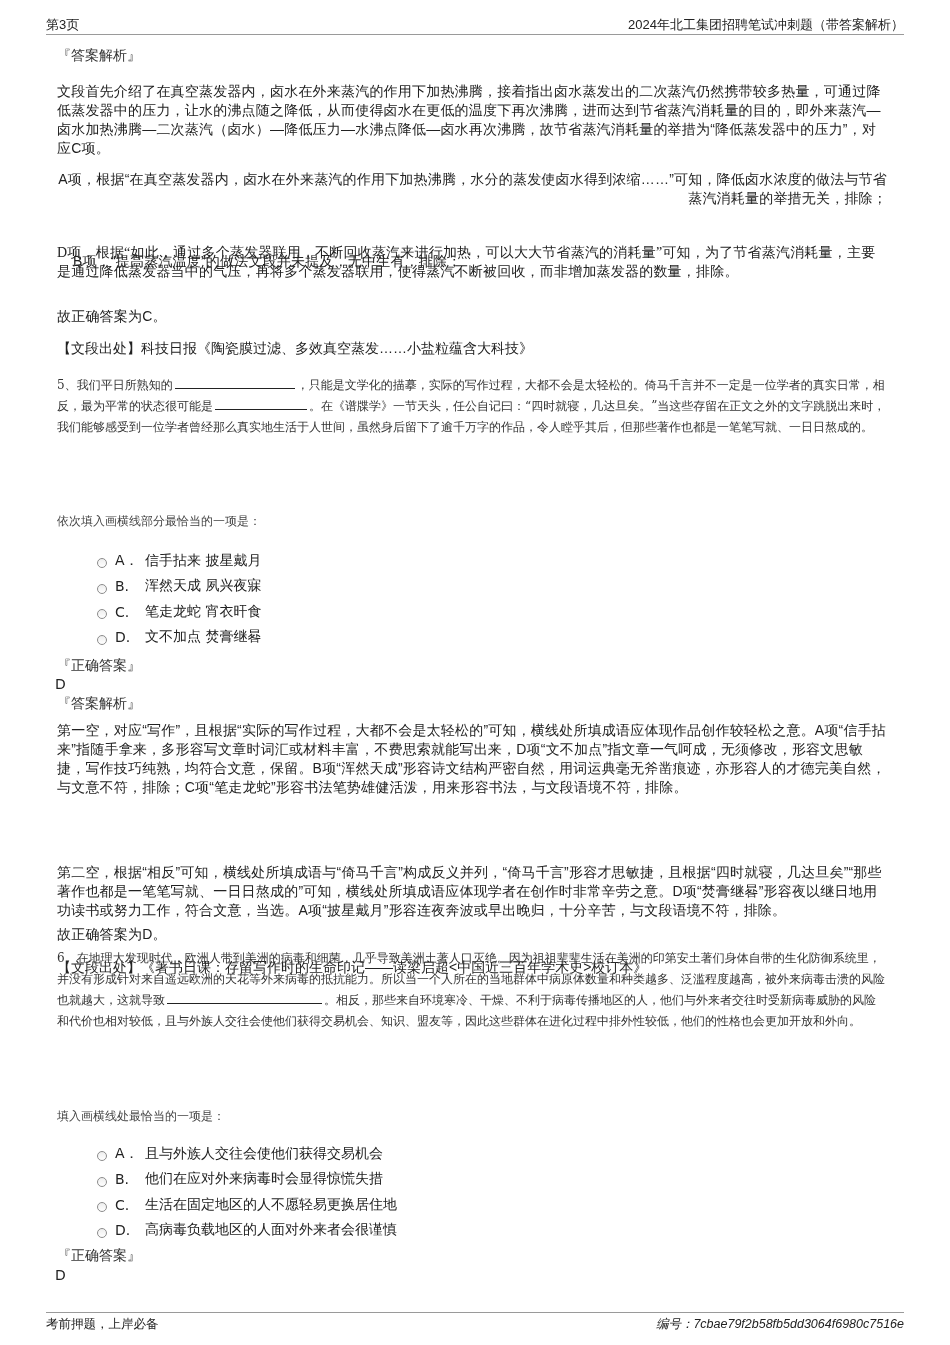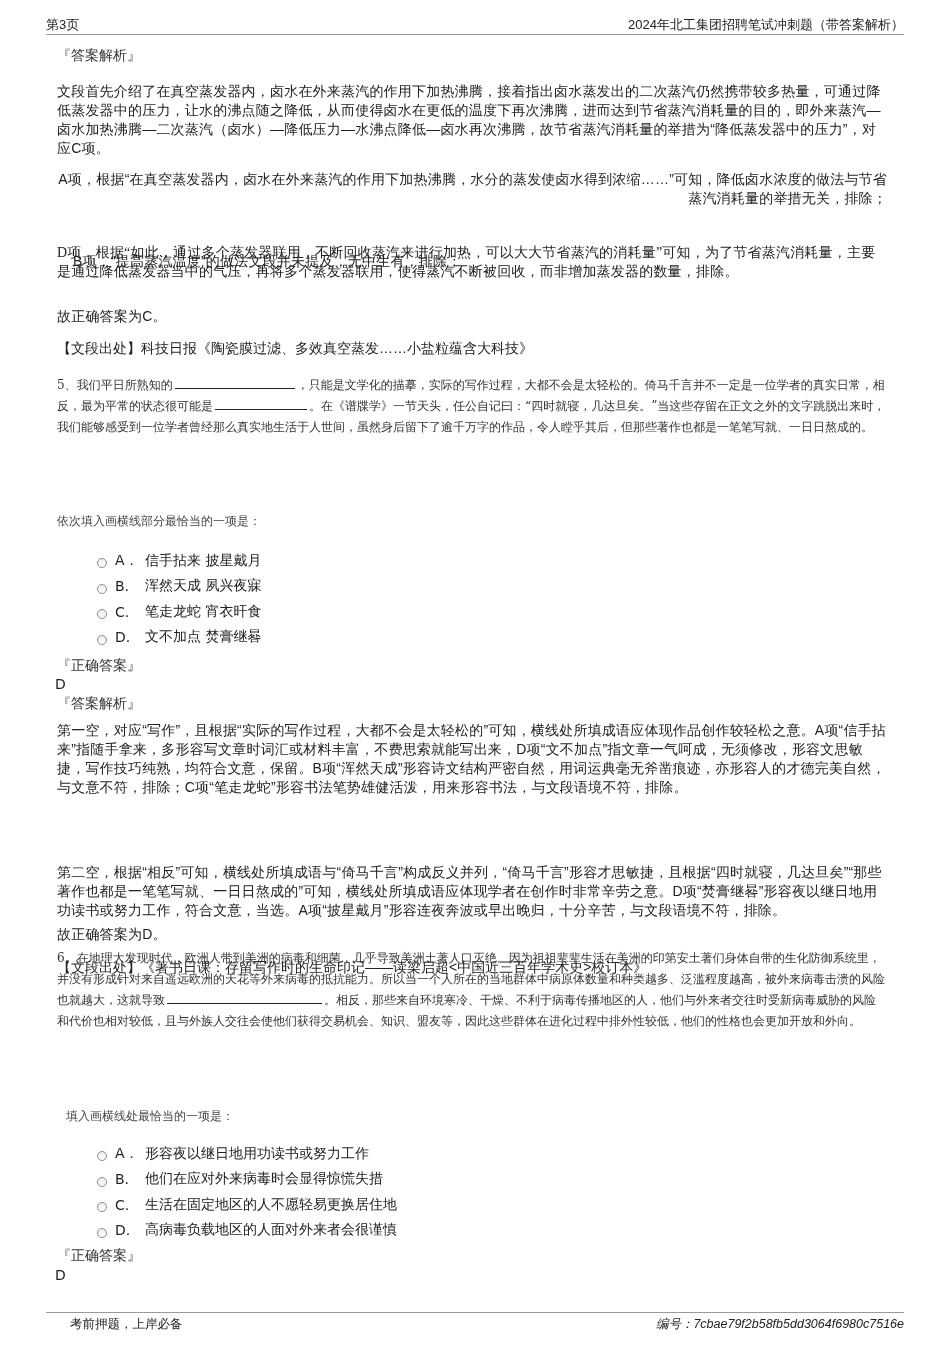--- a/index.html
+++ b/index.html
@@ -13,21 +13,21 @@
     border-bottom: 1px solid #9a9a9a;
     font-family: "Liberation Sans", sans-serif; font-size: 13px; color: #222;
   }
   .header .left { position: absolute; left: 0; top: 4px; }
   .header .right { position: absolute; right: 0; top: 4px; }
   .footer {
     position: absolute; left: 46px; right: 46px; top: 1312px; height: 22px;
     border-top: 1px solid #9a9a9a;
     font-family: "Liberation Sans", sans-serif; font-size: 12.5px; color: #222;
   }
-  .footer .left { position: absolute; left: 0; top: 3px; margin-left: 24px; }
+  .footer .left { position: absolute; left: 0; top: 3px; }
   .footer .right { position: absolute; right: 0; top: 3px; font-style: italic; }
 
   .content { position: absolute; left: 57px; top: 45px; width: 830px; }
   .label { font-size: 14px; color: #333; margin: 0 0 0 0; line-height: 20px; }
   .para {
     font-family: "Liberation Sans", "DejaVu Sans", sans-serif;
     font-size: 14px; line-height: 19px; margin: 0; color: #222;
     letter-spacing: 0.2px;
   }
   .q {
@@ -107,26 +107,26 @@
     <p class="para" style="position:absolute; top:346px; left:0; width:830px;">第一空，对应“写作”，且根据“实际的写作过程，大都不会是太轻松的”可知，横线处所填成语应体现作品创作较轻松之意。A项“信手拈来”指随手拿来，多形容写文章时词汇或材料丰富，不费思索就能写出来，D项“文不加点”指文章一气呵成，无须修改，形容文思敏捷，写作技巧纯熟，均符合文意，保留。B项“浑然天成”形容诗文结构严密自然，用词运典毫无斧凿痕迹，亦形容人的才德完美自然，与文意不符，排除；C项“笔走龙蛇”形容书法笔势雄健活泼，用来形容书法，与文段语境不符，排除。</p>
     <p class="para" style="position:absolute; top:460px; left:0; width:830px;margin-top:28px;">第二空，根据“相反”可知，横线处所填成语与“倚马千言”构成反义并列，“倚马千言”形容才思敏捷，且根据“四时就寝，几达旦矣”“那些著作也都是一笔笔写就、一日日熬成的”可知，横线处所填成语应体现学者在创作时非常辛劳之意。D项“焚膏继晷”形容夜以继日地用功读书或努力工作，符合文意，当选。A项“披星戴月”形容连夜奔波或早出晚归，十分辛苦，与文段语境不符，排除。</p>
     <p class="para" style="position:absolute; top:550px; left:0;">故正确答案为D。</p>
     <p class="source" style="position:absolute; top:584px; left:0;">【文段出处】《著书日课：存留写作时的生命印记——读梁启超&lt;中国近三百年学术史&gt;校订本》</p>
   </div>
 
   <div style="position:absolute; top:903px; left:0; width:830px;">
     <p class="q" style="position:absolute; top:0; left:0; width:830px;">
       <span>6、</span><span>在地理大发现时代，欧洲人带到美洲的病毒和细菌，几乎导致美洲土著人口灭绝。因为祖祖辈辈生活在美洲的印第安土著们身体自带的生化防御系统里，并没有形成针对来自遥远欧洲的天花等外来病毒的抵抗能力。所以当一个人所在的当地群体中病原体数量和种类越多、泛滥程度越高，被外来病毒击溃的风险也就越大，这就导致</span><span class="blank" style="width:155px;"></span><span>。相反，那些来自环境寒冷、干燥、不利于病毒传播地区的人，他们与外来者交往时受新病毒威胁的风险和代价也相对较低，且与外族人交往会使他们获得交易机会、知识、盟友等，因此这些群体在进化过程中排外性较低，他们的性格也会更加开放和外向。</span>
     </p>
-    <p class="prompt" style="position:absolute; top:160px; left:9px;">填入画横线处最恰当的一项是：</p>
+    <p class="prompt" style="position:absolute; top:160px; left:0;">填入画横线处最恰当的一项是：</p>
     <ul class="options" style="position:absolute; top:193px; left:0;">
       <li class="opt">
           <span class="radio"></span>
           <span class="opt-letter">A．</span>
-          <span class="opt-text">形容夜以继日地用功读书或努力工作</span>
+          <span class="opt-text">且与外族人交往会使他们获得交易机会</span>
         </li>
       <li class="opt">
           <span class="radio"></span>
           <span class="opt-letter">B.</span>
           <span class="opt-text">他们在应对外来病毒时会显得惊慌失措</span>
         </li>
       <li class="opt">
           <span class="radio"></span>
           <span class="opt-letter">C.</span>
           <span class="opt-text">生活在固定地区的人不愿轻易更换居住地</span>

